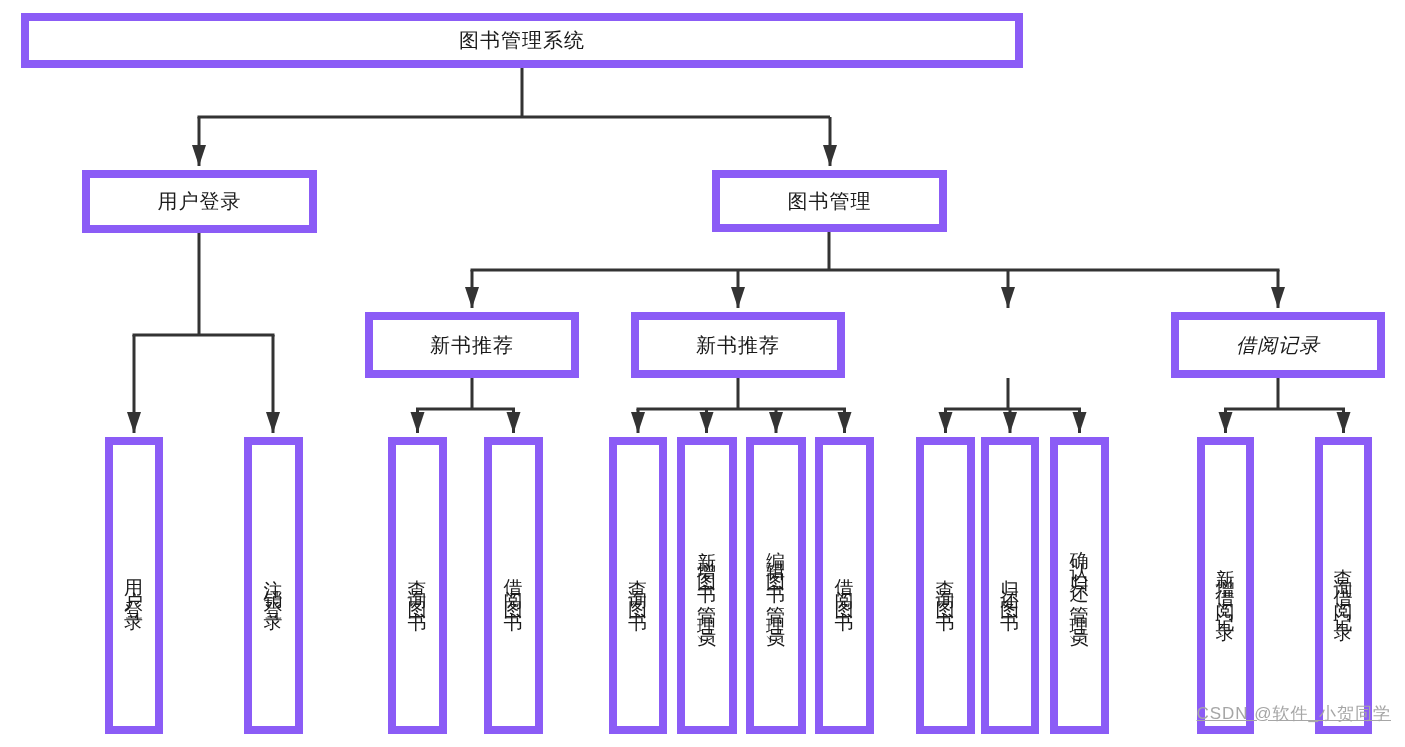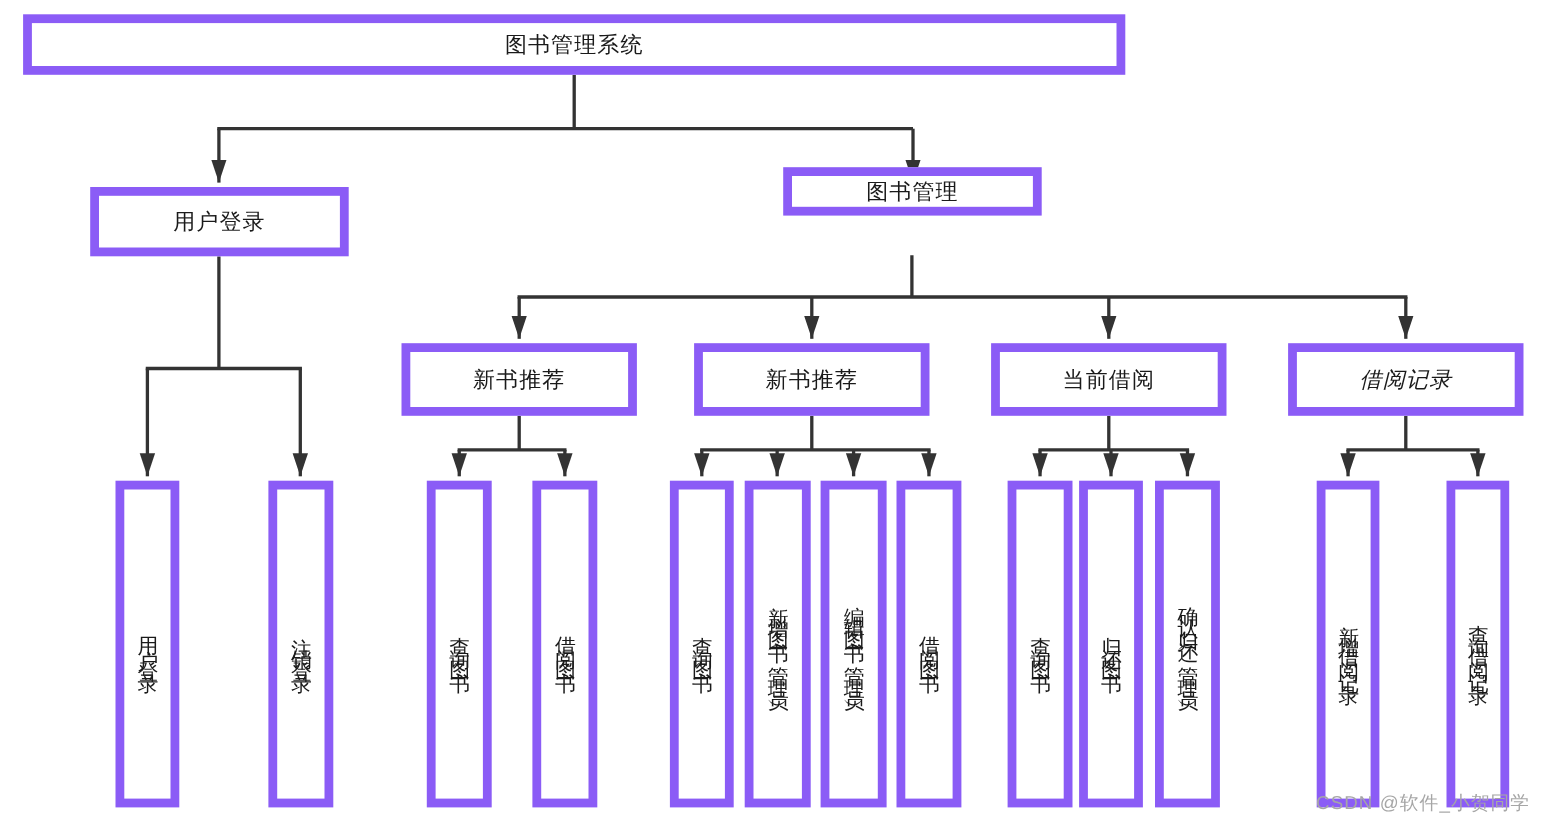--- a/index.html
+++ b/index.html
@@ -38,25 +38,26 @@
   .box.v span {
     writing-mode: vertical-rl;
     font-size: 19px;
     letter-spacing: 11px;
     line-height: 1;
     white-space: nowrap;
   }
   .watermark {
     position: absolute;
     right: 14px;
-    bottom: 6px;
+    bottom: 22px;
     font-size: 17px;
     color: #a6a6a6;
     letter-spacing: 1px;
     white-space: nowrap;
+    text-decoration: underline;
   }
 </style>
 </head>
 <body>
 
 <div class="canvas">
 
   <svg class="connectors" width="1405" height="747" viewBox="0 0 1405 747">
     <defs>
       <marker id="arr" markerUnits="userSpaceOnUse" markerWidth="26" markerHeight="17" refX="21" refY="8.5" orient="auto">
@@ -100,32 +101,29 @@
     </g>
   </svg>
 
   <div class="box h" style="left:21px; top:13px; width:1002px; height:55px;">
     <span>图书管理系统</span>
   </div>
 
   <div class="box h" style="left:82px; top:170px; width:235px; height:63px;">
     <span>用户登录</span>
   </div>
-  <div class="box h" style="left:712px; top:152px; width:235px; height:44px;font-family:Liberation Mono, monospace;">
+  <div class="box h" style="left:712px; top:170px; width:235px; height:62px;font-family:Liberation Mono, monospace;">
     <span>图书管理</span>
   </div>
 
   <div class="box h" style="left:365px; top:312px; width:214px; height:66px;">
     <span>新书推荐</span>
   </div>
   <div class="box h" style="left:631px; top:312px; width:214px; height:66px;">
     <span>新书推荐</span>
-  </div>
-  <div class="box h" style="left:901px; top:312px; width:214px; height:66px;">
-    <span>当前借阅</span>
   </div>
   <div class="box h" style="left:1171px; top:312px; width:214px; height:66px;font-style:italic;">
     <span>借阅记录</span>
   </div>
 
   <div class="box v" style="left:105px; top:437px; width:58px; height:297px;">
     <span>用户登录</span>
   </div>
   <div class="box v" style="left:244px; top:437px; width:59px; height:297px;">
     <span>注销登录</span>

